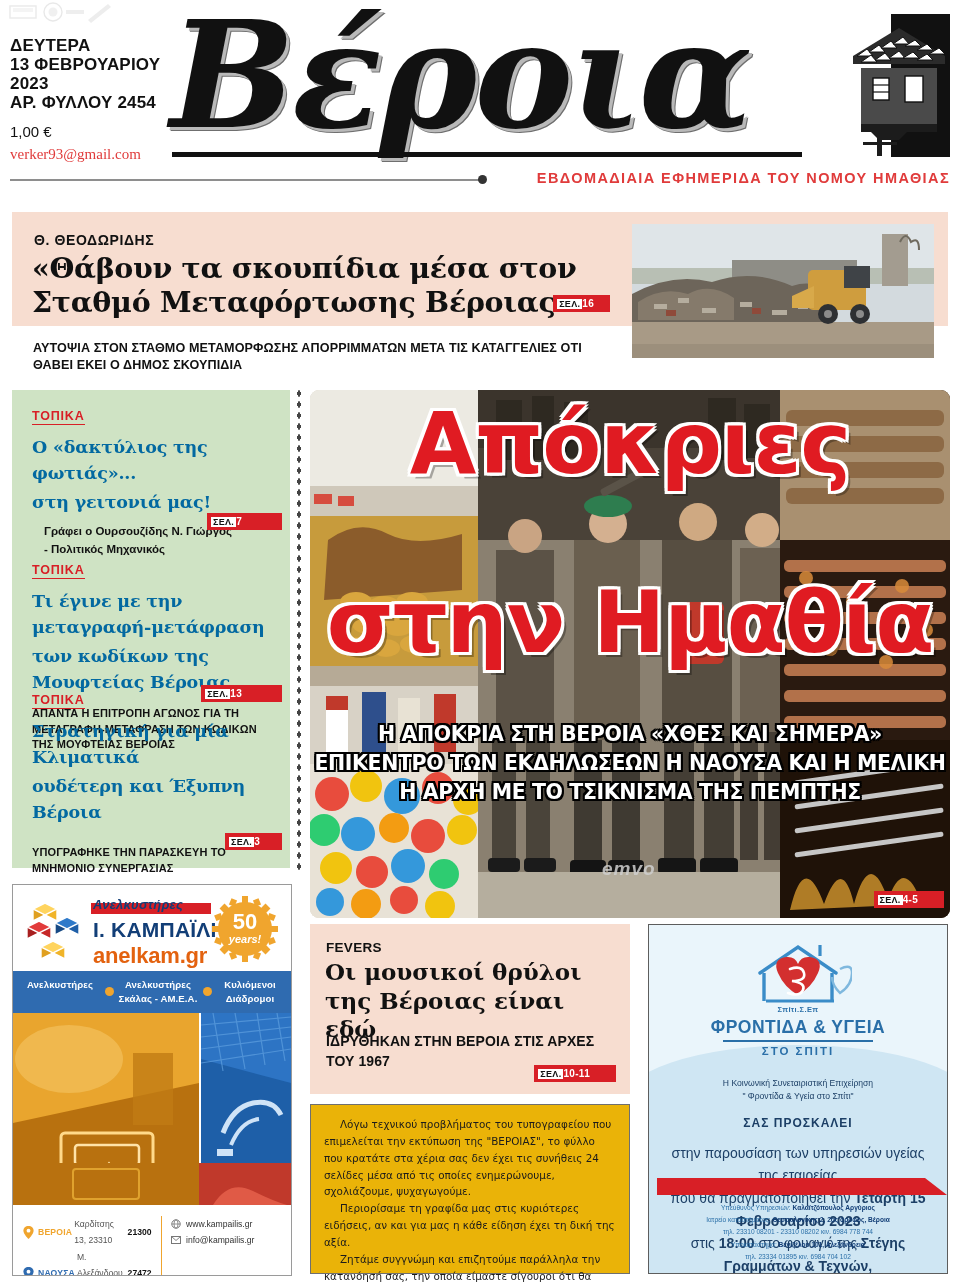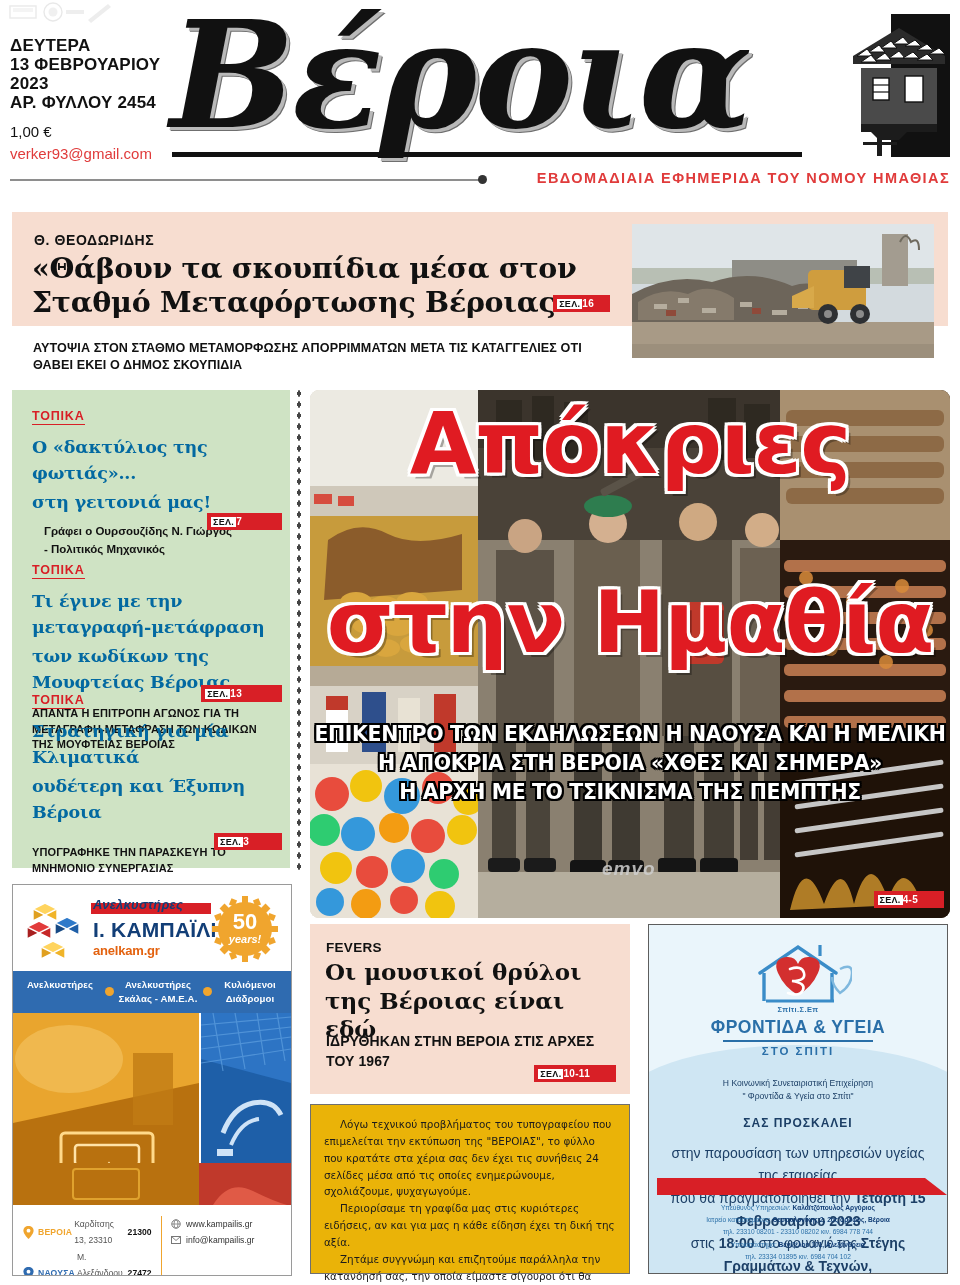--- a/index.html
+++ b/index.html
@@ -7,21 +7,21 @@
   .page{position:relative;width:960px;height:1285px;background:#fff;}
 
   
   .masthead{position:relative;height:196px;}
   .corner-mark{position:absolute;left:8px;top:2px;width:118px;height:22px;opacity:.30;}
   .mh-left{position:absolute;left:10px;top:36px;width:168px;}
   .mh-day{font-weight:bold;font-size:17px;letter-spacing:.2px;line-height:1.12;}
   .mh-date{font-weight:bold;font-size:17px;letter-spacing:.2px;line-height:1.12;}
   .mh-issue{font-weight:bold;font-size:17px;letter-spacing:.2px;line-height:1.12;}
   .mh-price{font-size:15px;margin-top:11px;line-height:1.2;}
-  .mh-mail{font-size:15px;color:#e03b3b;margin-top:4px;line-height:1.2;}
+  .mh-mail{font-size:15px;color:#e03b3b;margin-top:4px;line-height:1.2;font-family:Liberation Serif, serif;}
 
   .logo-wrap{position:absolute;left:170px;top:6px;width:680px;height:150px;}
   .logo-text{position:absolute;left:0;top:-6px;font-family:"DejaVu Serif",serif;font-weight:bold;font-style:italic;
              font-size:148px;line-height:150px;letter-spacing:-3px;color:#111;
              text-shadow:3px 3px 0 #b9b9b9, 4px 4px 0 #6f6f6f;white-space:nowrap;}
   .logo-rule{position:absolute;left:2px;top:146px;width:630px;height:5px;background:#111;}
 
   .house-logo{position:absolute;right:8px;top:12px;width:105px;height:145px;}
 
   .tagline-row{position:absolute;left:10px;top:170px;width:940px;height:22px;}
@@ -57,21 +57,21 @@
   .gb-byline{font-size:11.5px;font-weight:bold;line-height:1.5;margin-top:8px;padding-left:12px;}
   .gb-sub{font-size:11px;font-weight:bold;line-height:1.42;margin-top:11px;letter-spacing:.1px;}
 
   
   .adleft{position:absolute;left:12px;top:884px;width:278px;height:390px;border:1.5px solid #9a9a9a;background:#fff;overflow:hidden;}
   .ad-top{position:relative;height:86px;background:#fff;}
   .cube-logo{position:absolute;left:12px;top:14px;width:62px;height:62px;}
   .ad-brandline{position:absolute;left:78px;top:18px;width:120px;height:11px;background:#d81f26;}
   .ad-brand-sm{position:absolute;left:80px;top:12px;font-size:13px;font-weight:bold;font-style:italic;color:#123e77;letter-spacing:.2px;}
   .ad-brand-lg{position:absolute;left:80px;top:33px;font-size:21px;font-weight:bold;color:#123e77;letter-spacing:.2px;}
-  .ad-brand-url{position:absolute;left:80px;top:58px;font-size:13px;font-weight:bold;color:#e3620f;letter-spacing:-.2px;}
+  .ad-brand-url{position:absolute;left:80px;top:58px;font-size:22px;font-weight:bold;color:#e3620f;letter-spacing:-.2px;}
   .seal{position:absolute;right:12px;top:10px;width:68px;height:68px;}
   .ad-band{position:relative;height:42px;background:#2f6bb0;color:#fff;}
   .ad-band .c{position:absolute;top:7px;text-align:center;font-size:9.6px;font-weight:bold;line-height:1.45;letter-spacing:.1px;}
   .ad-band .sep{position:absolute;top:16px;width:9px;height:9px;border-radius:50%;background:#f0a52e;}
   .ad-photos{position:relative;height:192px;}
   .ad-ph{position:absolute;top:0;bottom:0;overflow:hidden;}
   .ad-contact{position:absolute;left:0;right:0;bottom:0;height:68px;background:#fff;padding:9px 10px 0 10px;box-sizing:border-box;}
   .ct-row{display:flex;align-items:center;font-size:8.6px;line-height:1.9;}
   .ct-pin{width:11px;height:13px;margin-right:4px;flex:0 0 auto;}
   .ct-city{font-weight:bold;letter-spacing:.2px;}
@@ -256,21 +256,21 @@
       <div class="pg" style="position:absolute;right:-6px;top:125px;padding-right:40px;">
         <span class="sk">ΣΕΛ.</span><span>13</span>
       </div>
     </div>
 
     <div class="gb-item" style="top:300px;">
       <span class="gb-cat">ΤΟΠΙΚΑ</span>
       <div class="gb-h">Στρατηγική για μία Κλιματικά</div>
       <div class="gb-h" style="margin-top:2px;">ουδέτερη και Έξυπνη Βέροια</div>
       <div class="gb-sub" style="margin-top:20px;">ΥΠΟΓΡΑΦΗΚΕ ΤΗΝ ΠΑΡΑΣΚΕΥΗ ΤΟ ΜΝΗΜΟΝΙΟ ΣΥΝΕΡΓΑΣΙΑΣ</div>
-      <div class="pg" style="position:absolute;right:-6px;top:143px;padding-right:33px;">
+      <div class="pg" style="position:absolute;right:-6px;top:143px;padding-right:22px;">
         <span class="sk">ΣΕΛ.</span><span>3</span>
       </div>
     </div>
   </div>
 
   <div class="adleft">
     <div class="ad-top">
       <svg class="cube-logo" viewBox="0 0 62 62">
         <g stroke="#fff" stroke-width="1.4">
           <path d="M20 4 L32 10 L32 22 L20 16 Z" fill="#f0b429"></path>
@@ -566,22 +566,22 @@
     </div>
 
     <div class="feat-title">
       <div class="ft-l1">Απόκριες</div>
       <div class="ft-l2">στην Ημαθία</div>
     </div>
 
     <div class="emv">emvo</div>
 
     <div class="feat-subs">
+      <div class="ft-s">Η ΑΠΟΚΡΙΑ ΣΤΗ ΒΕΡΟΙΑ «ΧΘΕΣ ΚΑΙ ΣΗΜΕΡΑ»</div>
       <div class="ft-s">ΕΠΙΚΕΝΤΡΟ ΤΩΝ ΕΚΔΗΛΩΣΕΩΝ Η ΝΑΟΥΣΑ ΚΑΙ Η ΜΕΛΙΚΗ</div>
-      <div class="ft-s">Η ΑΠΟΚΡΙΑ ΣΤΗ ΒΕΡΟΙΑ «ΧΘΕΣ ΚΑΙ ΣΗΜΕΡΑ»</div>
       <div class="ft-s">Η ΑΡΧΗ ΜΕ ΤΟ ΤΣΙΚΝΙΣΜΑ ΤΗΣ ΠΕΜΠΤΗΣ</div>
     </div>
 
     <div class="pg badge-abs" style="right:6px;bottom:10px;padding-right:26px;">
       <span class="sk">ΣΕΛ.</span><span>4-5</span>
     </div>
   </div>
 
   <div class="fevers">
     <div class="fv-kicker">FEVERS</div>

